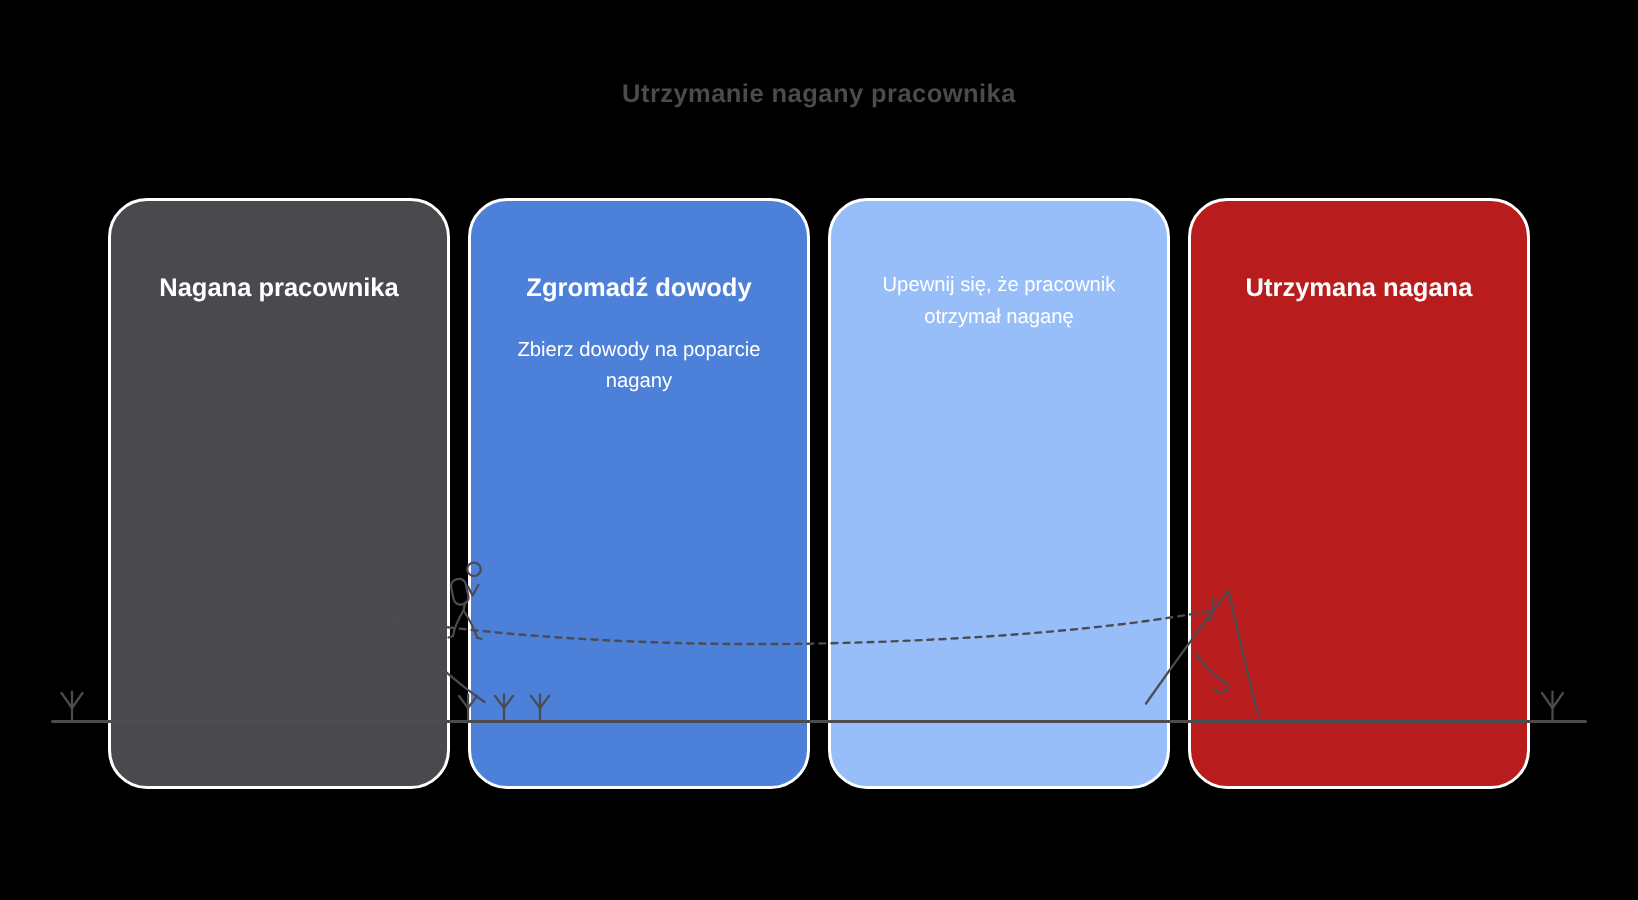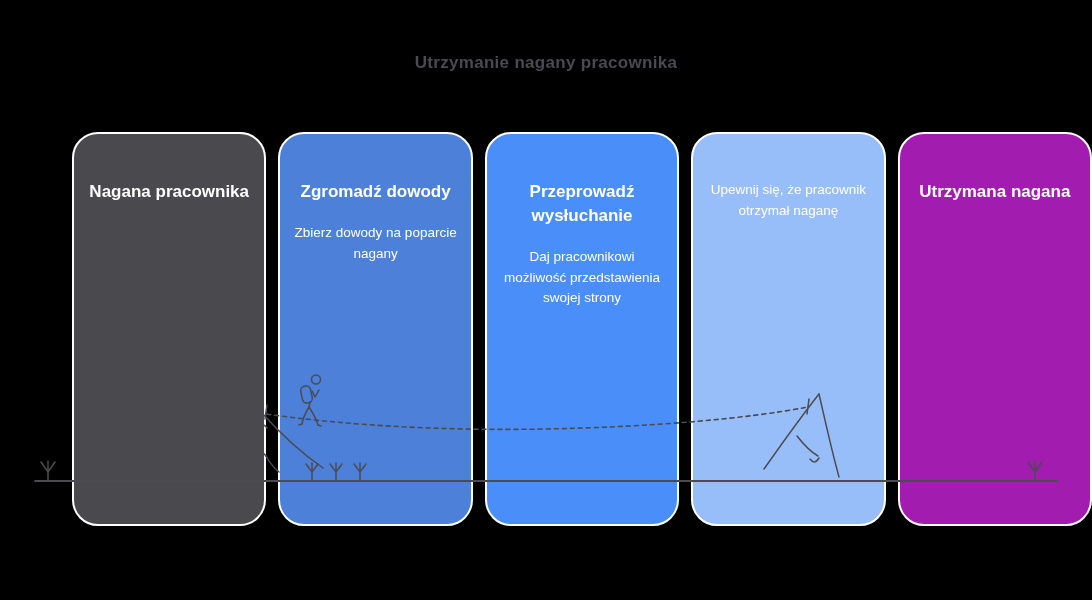--- a/index.html
+++ b/index.html
@@ -18,21 +18,21 @@
     width: 100%;
     text-align: center;
     font-size: 17px;
     font-weight: 700;
     letter-spacing: 0.3px;
   }
   .cards {
     position: absolute;
     left: 72px;
     top: 132px;
-    width: 1020px;
+    width: 948px;
     height: 394px;
     display: flex;
     gap: 12px;
   }
   .card {
     flex: 1 1 0;
     box-sizing: border-box;
     border: 2px solid #ffffff;
     border-radius: 26px;
     padding: 46px 12px 0 12px;
@@ -71,30 +71,26 @@
 
     <div class="card" style="background-color: rgb(74, 74, 78); color: rgb(255, 255, 255);">
       <div class="card-title">Nagana pracownika</div>
     </div>
 
     <div class="card" style="background-color: rgb(76, 128, 217); color: rgb(255, 255, 255);">
       <div class="card-title">Zgromadź dowody</div>
       <div class="card-desc">Zbierz dowody na poparcie nagany</div>
     </div>
 
-    <div class="card" style="background-color: rgb(74, 143, 249); color: rgb(255, 255, 255);">
-      <div class="card-title">Przeprowadź wysłuchanie</div>
-      <div class="card-desc">Daj pracownikowi możliwość przedstawienia swojej strony</div>
-    </div>
 
     <div class="card" style="background-color: rgb(152, 190, 250); color: rgb(255, 255, 255);">
       <div class="card-desc">Upewnij się, że pracownik otrzymał naganę</div>
     </div>
 
-    <div class="card" style="background-color: #a21caf; color: rgb(255, 255, 255);">
+    <div class="card" style="background-color: #b91c1c; color: rgb(255, 255, 255);">
       <div class="card-title">Utrzymana nagana</div>
     </div>
 
   </div>
 
   <svg class="illustration" viewBox="0 0 1092 600" fill="none" stroke="#4b4b51" stroke-width="1.5" stroke-linecap="round" stroke-linejoin="round">
 
     <path d="M35 481 H1057" stroke-width="2"></path>
 
     <g>

